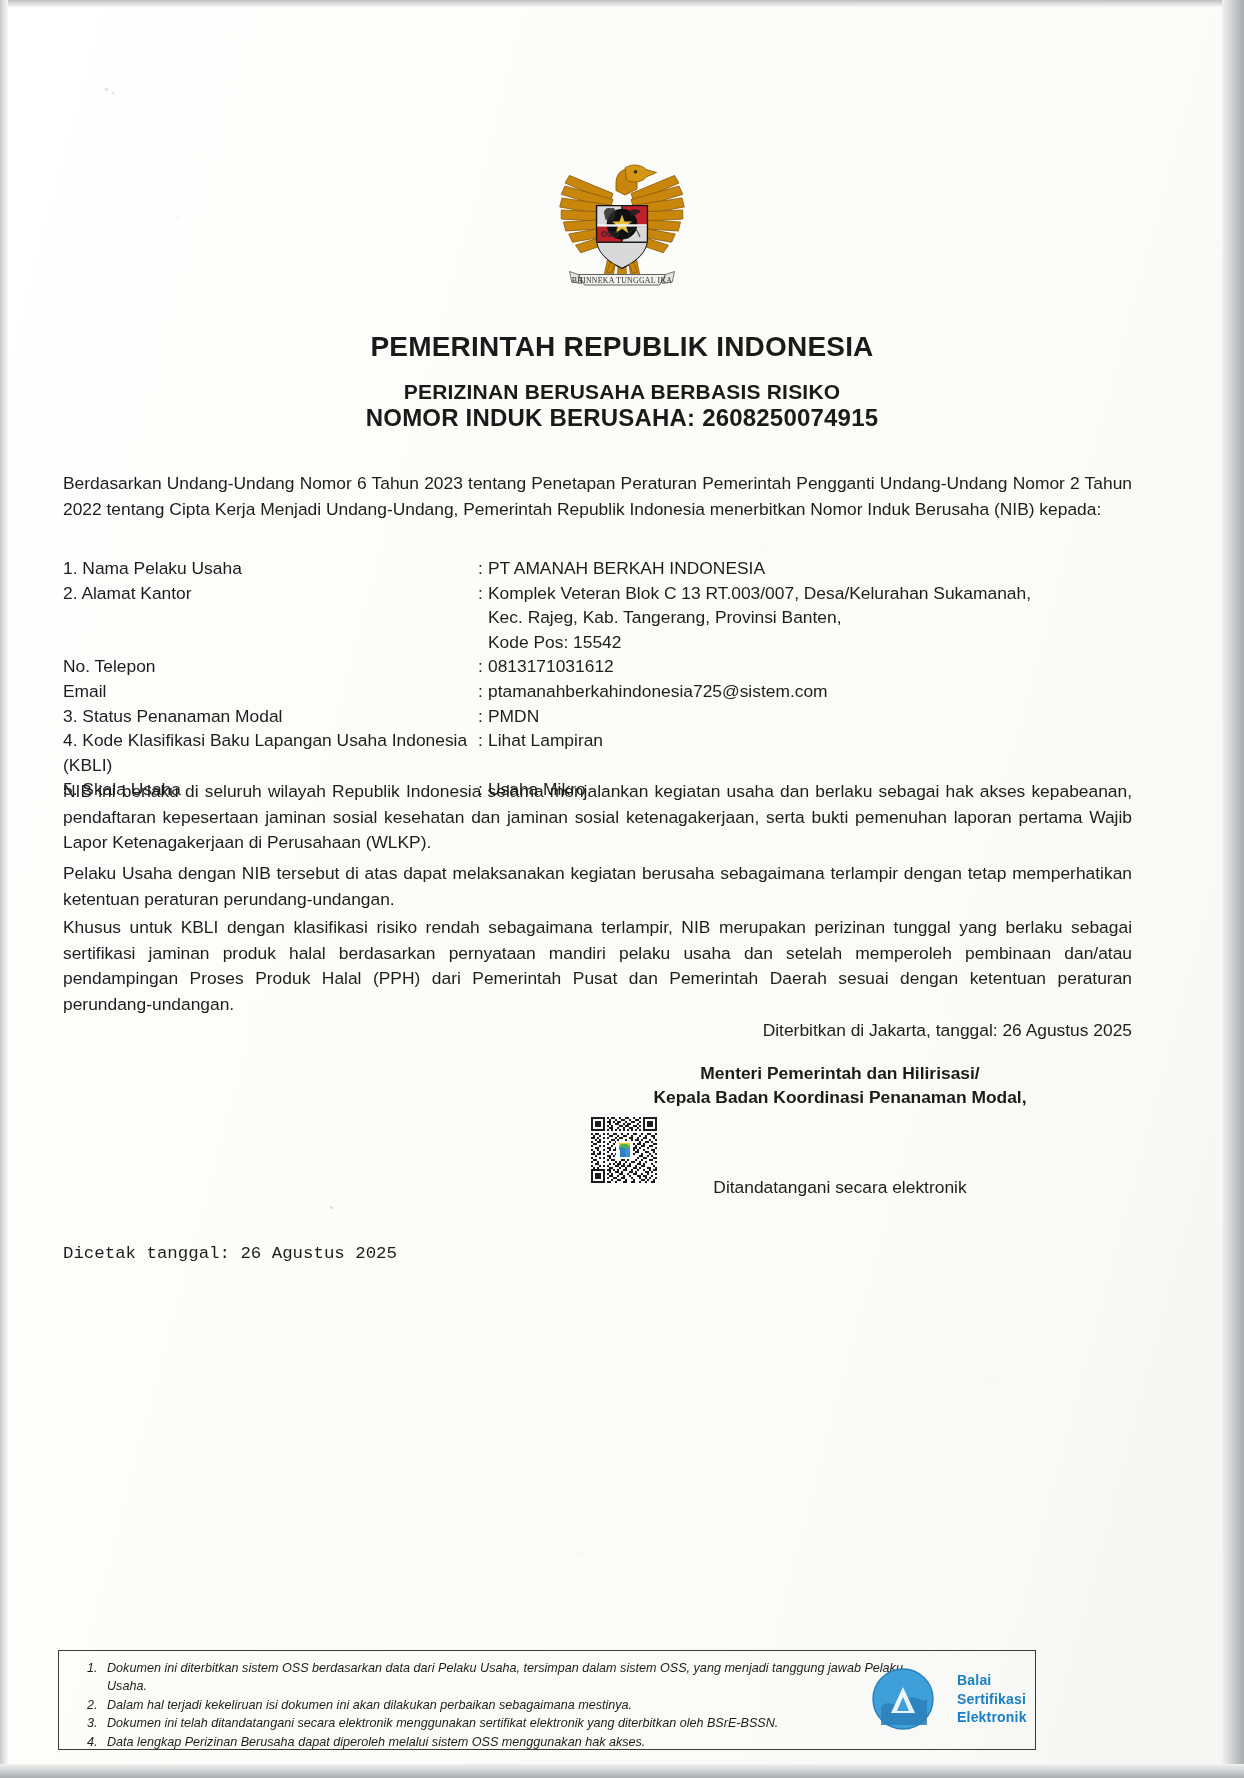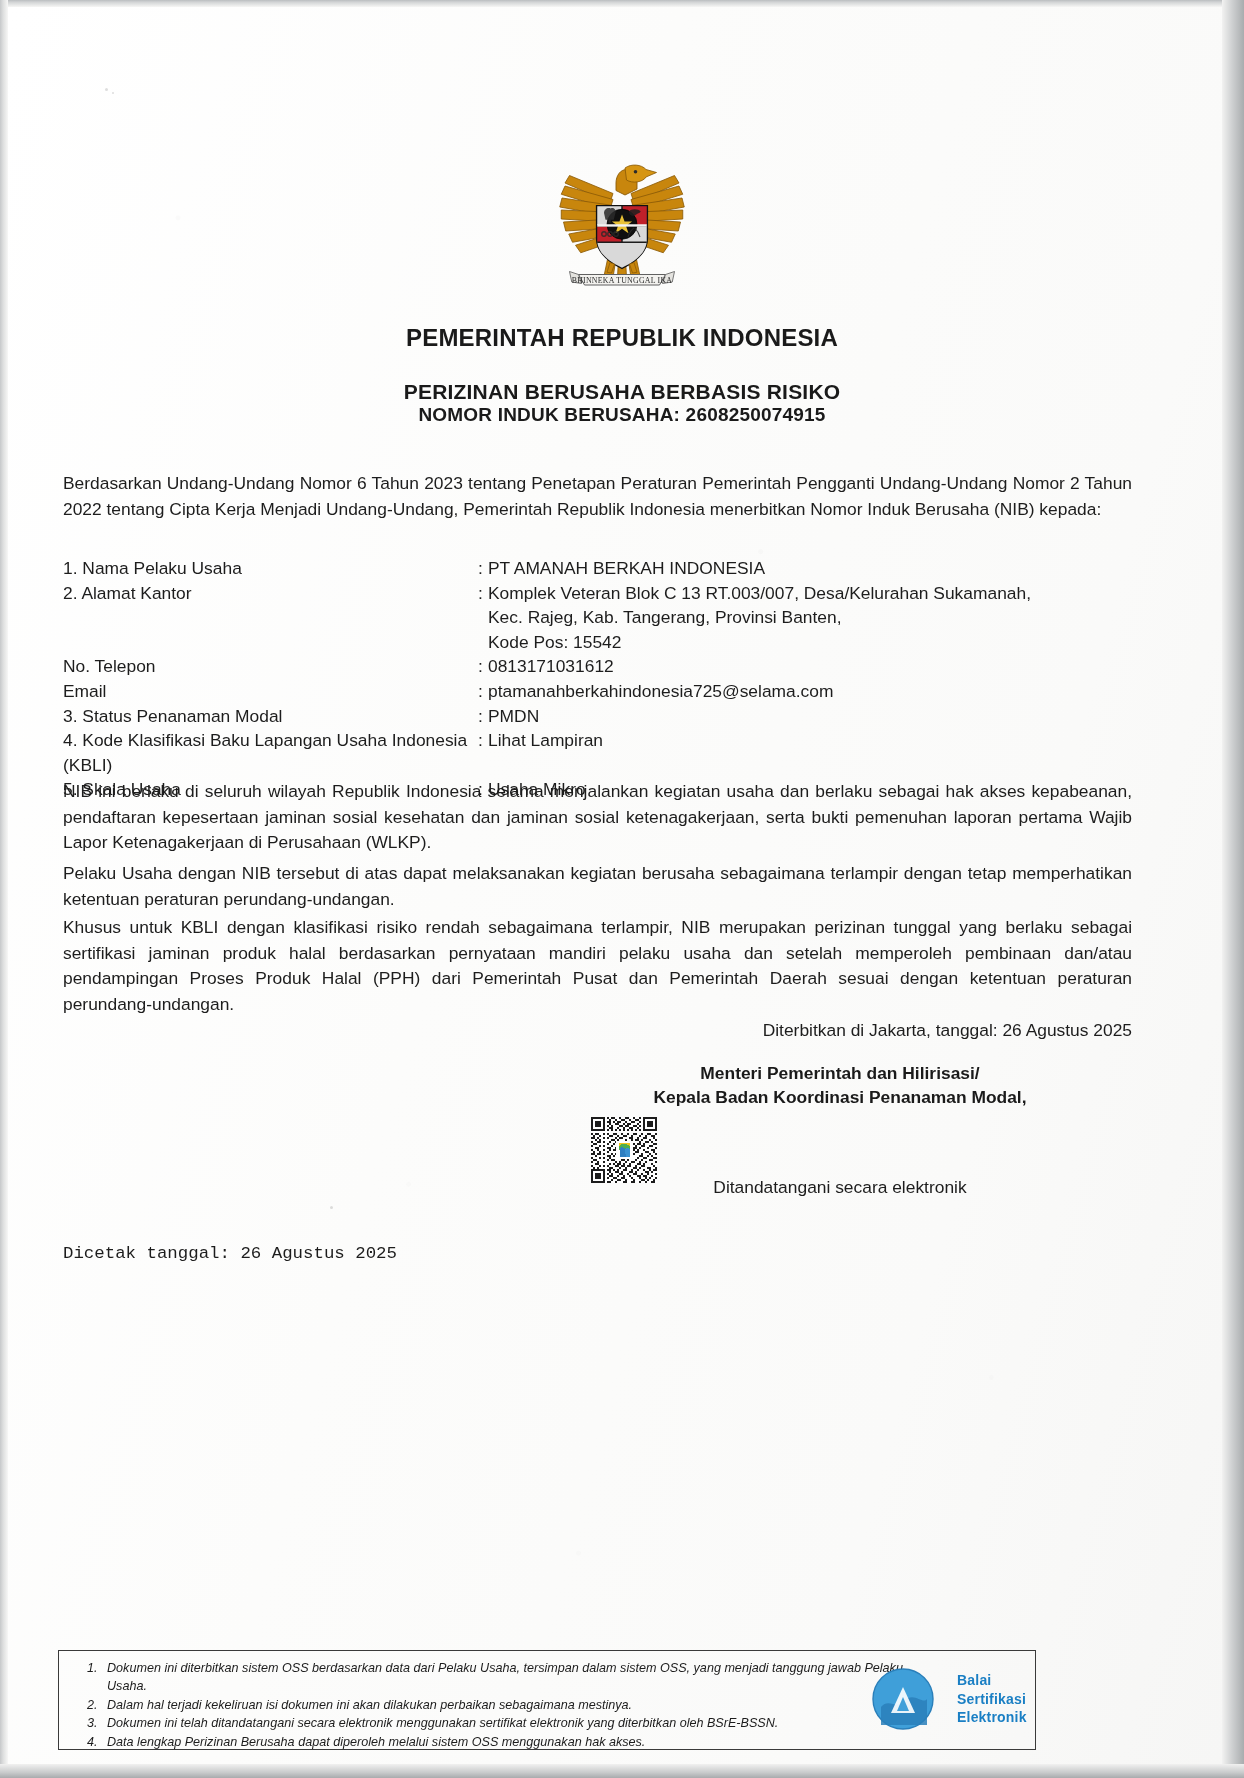--- a/index.html
+++ b/index.html
@@ -52,23 +52,23 @@
   }
   #emblem{display:inline-block;width:150px;height:150px;}
 
   
   .hd{
     position:absolute;width:1244px;text-align:center;
     font-weight:bold;color:#1a1a1a;
     font-family:"Liberation Sans", sans-serif;
     letter-spacing:.2px;
   }
-  #h-gov{top:324px;font-size:24px;}
+  #h-gov{top:331px;font-size:28px;}
   #h-line1{top:380px;font-size:21px;}
-  #h-line2{top:404px;font-size:19px;}
+  #h-line2{top:404px;font-size:24px;}
 
   
   .para{
     position:absolute;left:63px;width:1069px;
     font-size:17.4px;line-height:25.5px;color:#1d1d1d;
     text-align:justify;text-justify:inter-word;
     font-family:"Liberation Sans", sans-serif;
   }
   #p-intro{top:471px;}
   #p-nib{top:779px;}
@@ -261,21 +261,21 @@
           <td class="val subline">Kode Pos: 15542</td>
         </tr>
         <tr>
           <td class="lbl indent">No. Telepon</td>
           <td class="sep">:</td>
           <td class="val">0813171031612</td>
         </tr>
         <tr>
           <td class="lbl indent">Email</td>
           <td class="sep">:</td>
-          <td class="val">ptamanahberkahindonesia725@selama.com</td>
+          <td class="val">ptamanahberkahindonesia725@sistem.com</td>
         </tr>
         <tr>
           <td class="lbl">3. Status Penanaman Modal</td>
           <td class="sep">:</td>
           <td class="val">PMDN</td>
         </tr>
         <tr>
           <td class="lbl">4. Kode Klasifikasi Baku Lapangan Usaha Indonesia</td>
           <td class="sep">:</td>
           <td class="val">Lihat Lampiran</td>

